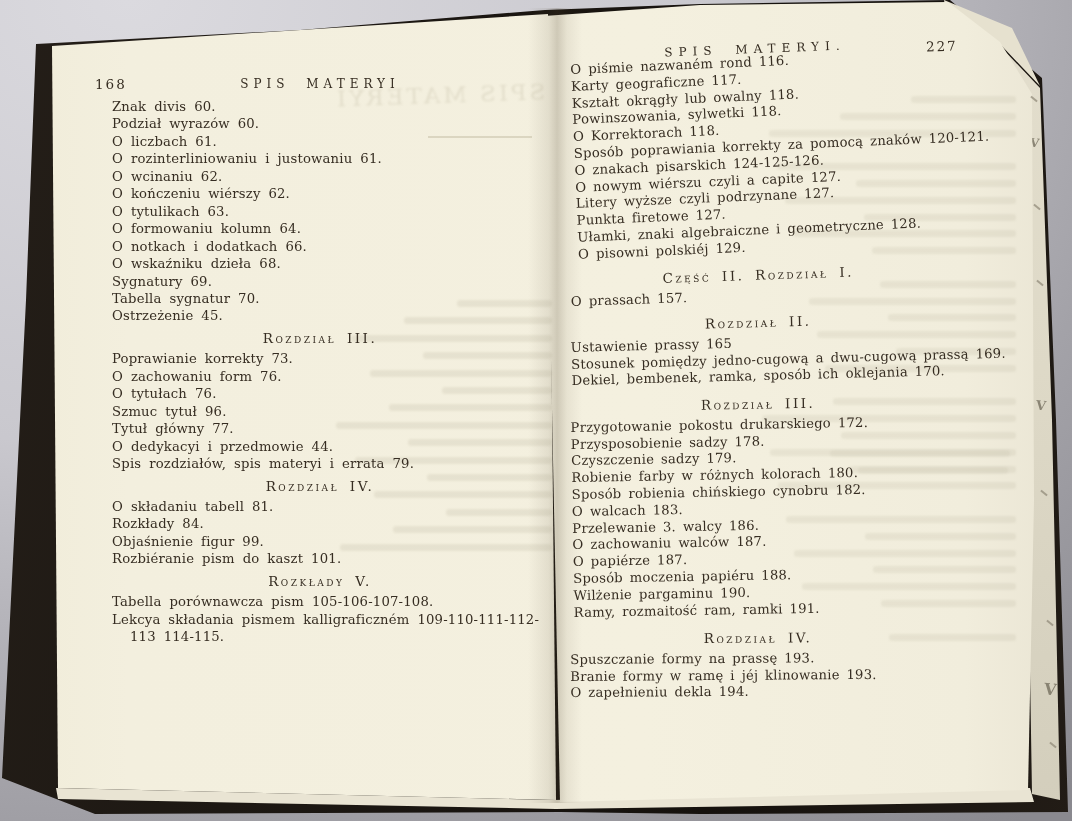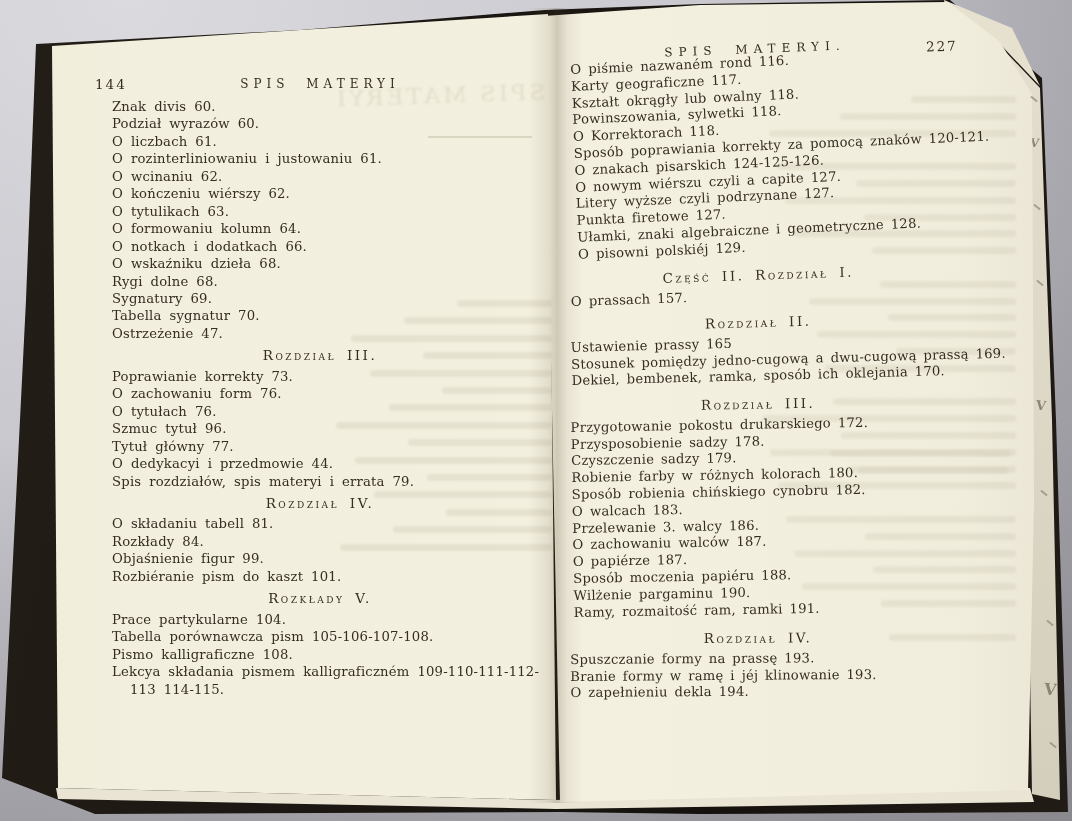--- a/index.html
+++ b/index.html
@@ -135,61 +135,58 @@
     </div>
   <div id="edge-ticks">
       <div class="edge-tick" style="left: 1030px; top: 98px;"></div>
       <div class="edge-tick" style="left: 1033px; top: 206px;"></div>
       <div class="edge-tick" style="left: 1036px; top: 282px;"></div>
       <div class="edge-tick" style="left: 1040px; top: 492px;"></div>
       <div class="edge-tick" style="left: 1046px; top: 622px;"></div>
       <div class="edge-tick" style="left: 1049px; top: 744px;"></div>
     </div>
 
-  <div class="print page-num lh-num">144</div>
+  <div class="print page-num lh-num">168</div>
   <div class="print running-title lh-title">SPIS MATERYI</div>
   <div class="col left-col">
       <div class="sec">
         <div class="toc-item">Znak divis 60.</div>
         <div class="toc-item">Podział wyrazów 60.</div>
         <div class="toc-item">O liczbach 61.</div>
         <div class="toc-item">O rozinterliniowaniu i justowaniu 61.</div>
         <div class="toc-item">O wcinaniu 62.</div>
         <div class="toc-item">O kończeniu wiérszy 62.</div>
         <div class="toc-item">O tytulikach 63.</div>
         <div class="toc-item">O formowaniu kolumn 64.</div>
         <div class="toc-item">O notkach i dodatkach 66.</div>
         <div class="toc-item">O wskaźniku dzieła 68.</div>
-        <div class="toc-item">Rygi dolne 68.</div>
         <div class="toc-item">Sygnatury 69.</div>
         <div class="toc-item">Tabella sygnatur 70.</div>
-        <div class="toc-item">Ostrzeżenie 47.</div>
+        <div class="toc-item">Ostrzeżenie 45.</div>
       </div>
       <div class="sec">
         <div class="sec-heading">Rozdział III.</div>
         <div class="toc-item">Poprawianie korrekty 73.</div>
         <div class="toc-item">O zachowaniu form 76.</div>
         <div class="toc-item">O tytułach 76.</div>
         <div class="toc-item">Szmuc tytuł 96.</div>
         <div class="toc-item">Tytuł główny 77.</div>
         <div class="toc-item">O dedykacyi i przedmowie 44.</div>
         <div class="toc-item">Spis rozdziałów, spis materyi i errata 79.</div>
       </div>
       <div class="sec">
         <div class="sec-heading">Rozdział IV.</div>
         <div class="toc-item">O składaniu tabell 81.</div>
         <div class="toc-item">Rozkłady 84.</div>
         <div class="toc-item">Objaśnienie figur 99.</div>
         <div class="toc-item">Rozbiéranie pism do kaszt 101.</div>
       </div>
       <div class="sec">
         <div class="sec-heading">Rozkłady V.</div>
-        <div class="toc-item">Prace partykularne 104.</div>
         <div class="toc-item">Tabella porównawcza pism 105-106-107-108.</div>
-        <div class="toc-item">Pismo kalligraficzne 108.</div>
         <div class="toc-item">Lekcya składania pismem kalligraficzném 109-110-111-112-113 114-115.</div>
       </div>
     </div>
 
   <div class="print running-title rh-title">SPIS MATERYI.</div>
   <div class="print page-num rh-num">227</div>
   <div class="col right-col">
       <div class="sec">
         <div class="toc-item">O piśmie nazwaném rond 116.</div>
         <div class="toc-item">Karty geograficzne 117.</div>

